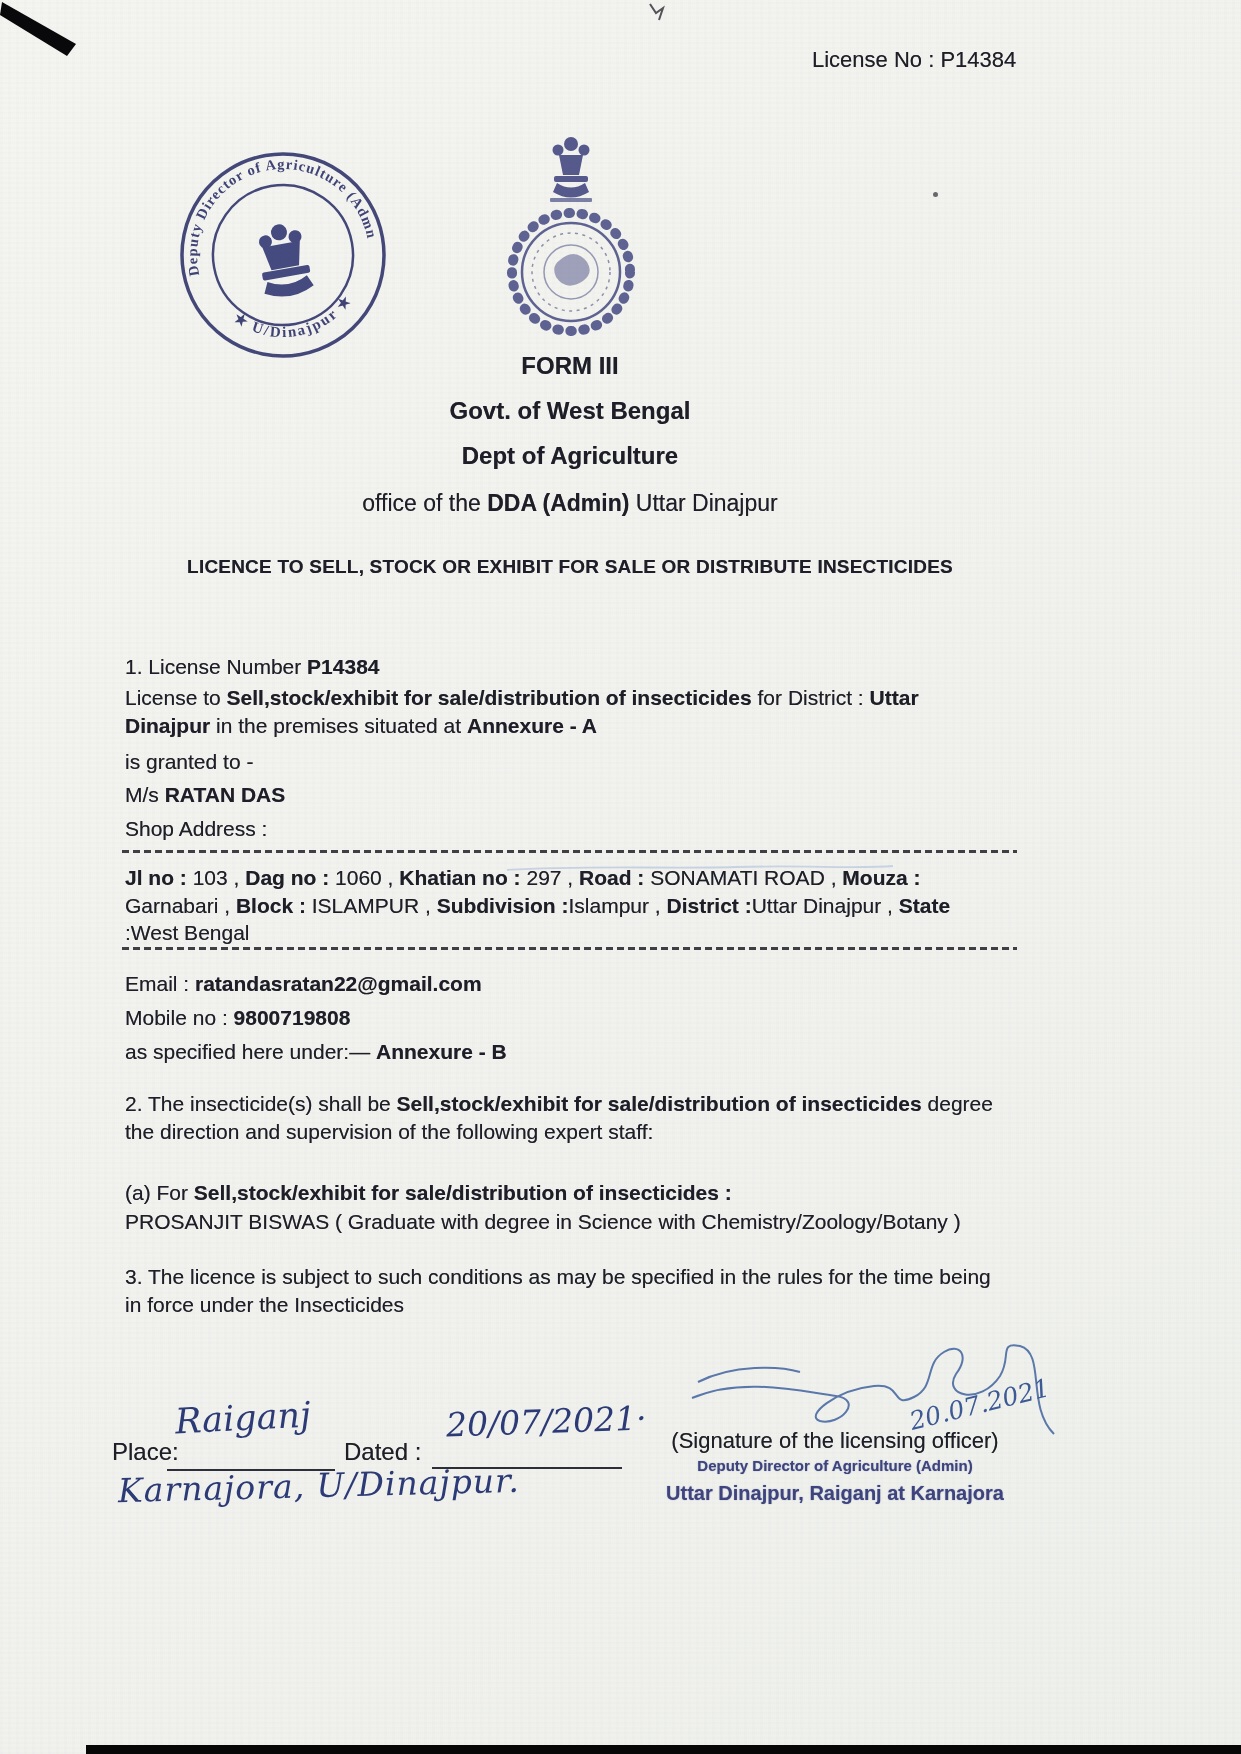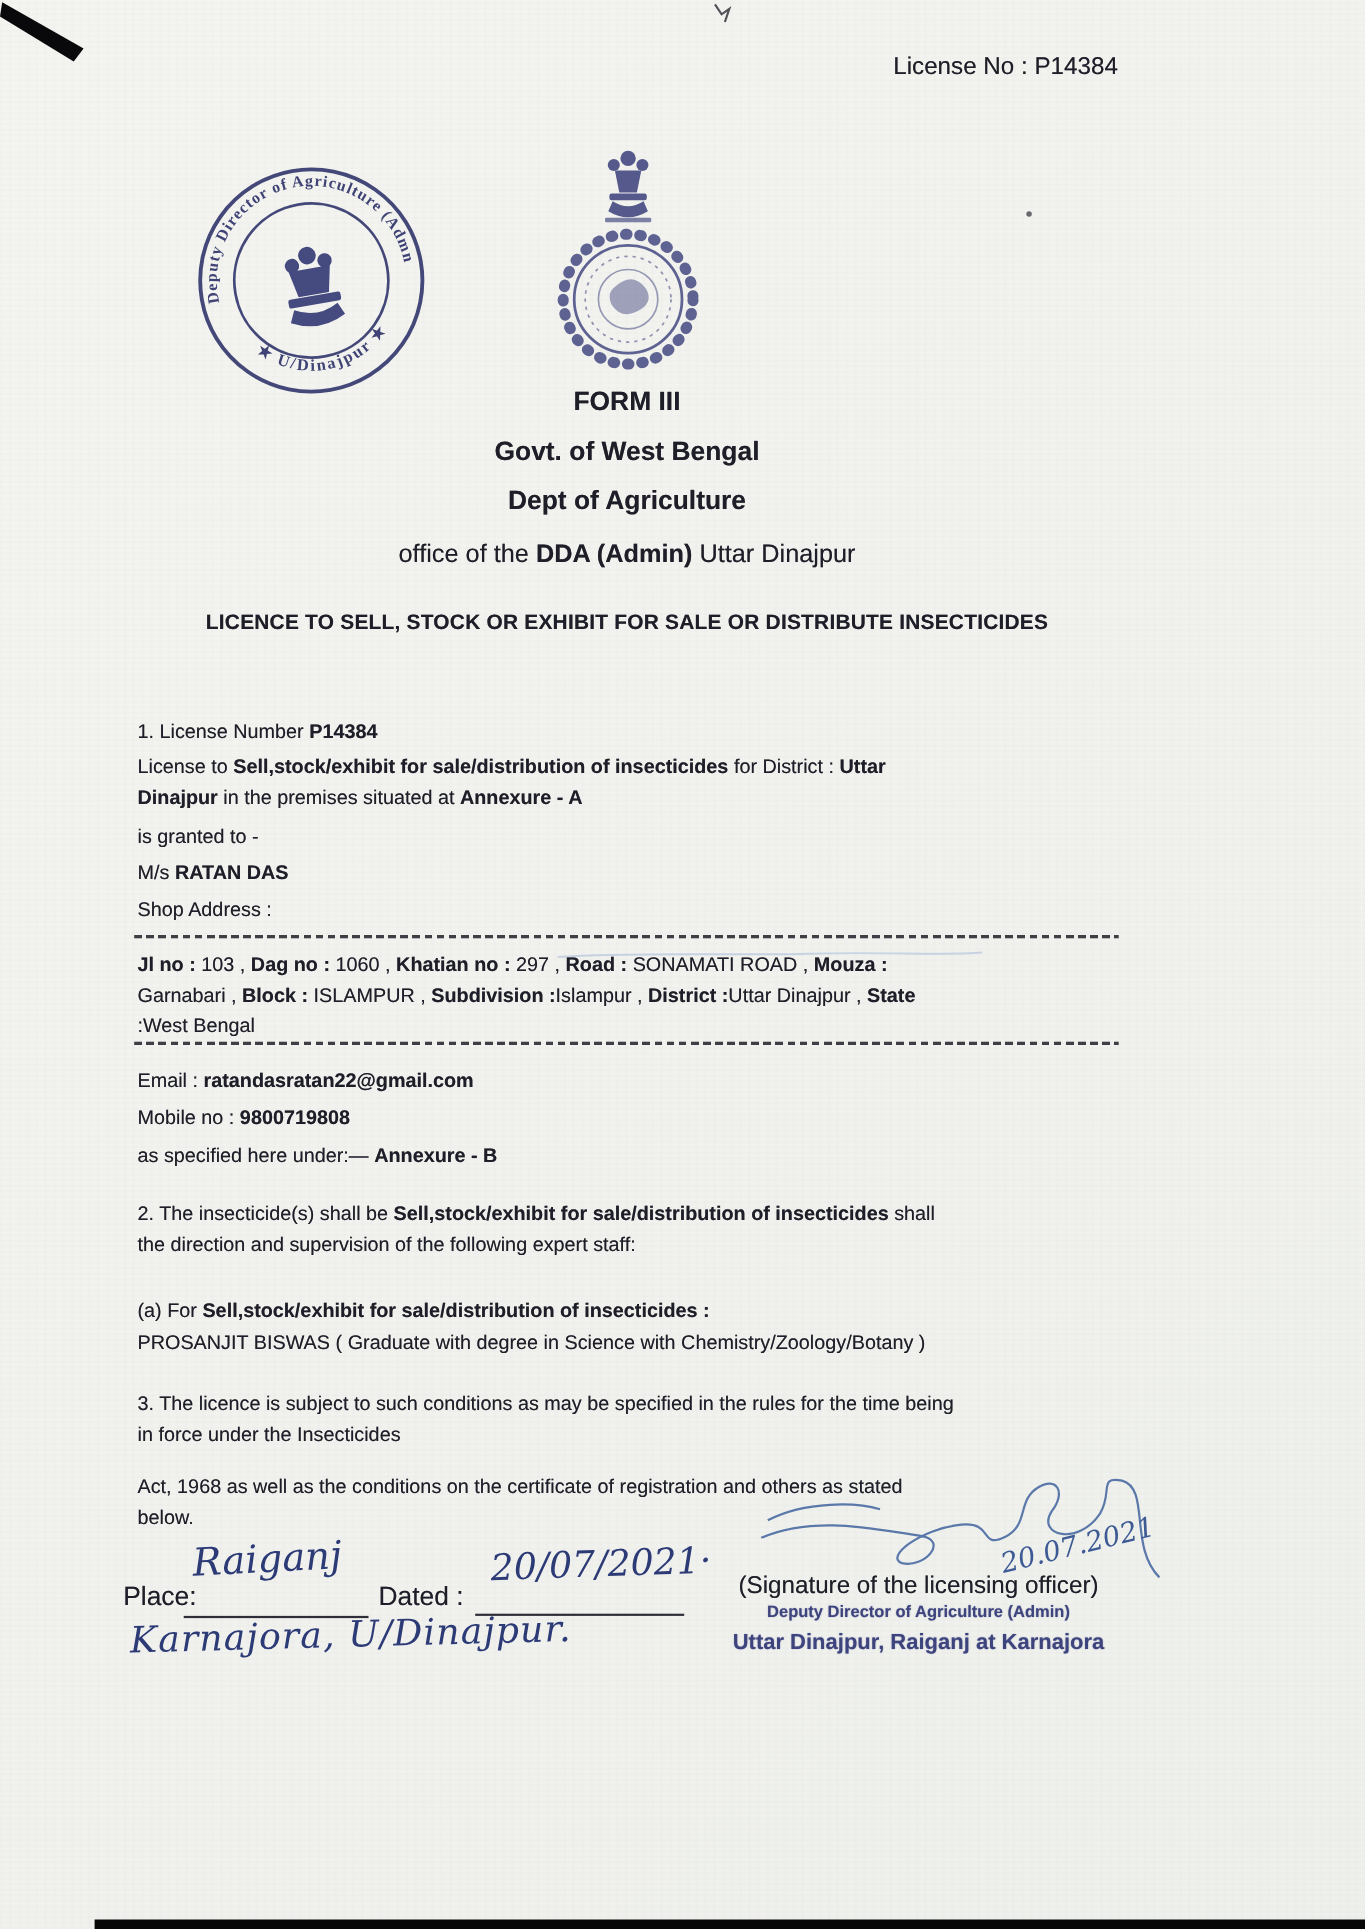--- a/index.html
+++ b/index.html
@@ -8,21 +8,21 @@
     background:
       repeating-linear-gradient(0deg, rgba(60,60,80,.012) 0 2px, transparent 2px 5px),
       repeating-linear-gradient(90deg, rgba(120,120,150,.015) 0 3px, transparent 3px 8px),
       linear-gradient(135deg,#f4f4f0 0%,#f1f2ee 55%,#eef0ec 100%);
     font-family:"Liberation Sans", sans-serif; color:#1d1d26;
   }
   .abs{position:absolute;}
   .print{color:#1e1e28; text-shadow:0 0 .4px rgba(20,20,30,.55);}
   .b{font-weight:700;}
   .center{text-align:center;}
-  .body-text{font-size:18px;}
+  .body-text{font-size:21px;}
   .body-text .ln{line-height:27.5px; white-space:nowrap;}
   .hdr1{font-size:24px; font-weight:700;}
   .hdr2{font-size:23px;}
   .licence-title{font-size:19px; font-weight:700; letter-spacing:.2px;}
   .subrule{font-size:21px; margin-top:12px;}
   .dash-line{height:2.5px; width:895px;
     background:repeating-linear-gradient(90deg,#26262e 0 7px, transparent 7px 11px);
     opacity:.88;}
   .hand{font-family:"DejaVu Serif", serif; font-style:italic; color:#2c3a76;}
   .underline{height:0; border-top:2.5px solid #2e2e38;}
@@ -125,33 +125,29 @@
       <div class="ln"><span>Garnabari , </span><span class="b">Block : </span><span>ISLAMPUR , </span><span class="b">Subdivision :</span><span>Islampur , </span><span class="b">District :</span><span>Uttar Dinajpur , </span><span class="b">State</span></div>
       <div class="ln"><span>:West Bengal</span></div>
     </div>
   <div class="abs dash-line" style="left:122px; top:947px;"></div>
 
   <div class="abs print body-text" style="left:125px; top:972px;"><span>Email : </span><span class="b">ratandasratan22@gmail.com</span></div>
   <div class="abs print body-text" style="left:125px; top:1006px;"><span>Mobile no : </span><span class="b">9800719808</span></div>
   <div class="abs print body-text" style="left:125px; top:1040px;"><span>as specified here under:— </span><span class="b">Annexure - B</span></div>
 
   <div class="abs print body-text" style="left:125px; top:1090px;">
-      <div class="ln"><span>2. The insecticide(s) shall be </span><span class="b">Sell,stock/exhibit for sale/distribution of insecticides</span><span> shall</span></div>
+      <div class="ln"><span>2. The insecticide(s) shall be </span><span class="b">Sell,stock/exhibit for sale/distribution of insecticides</span><span> degree</span></div>
       <div class="ln"><span>the direction and supervision of the following expert staff:</span></div>
     </div>
   <div class="abs print body-text" style="left:125px; top:1181px;"><span>(a) For </span><span class="b">Sell,stock/exhibit for sale/distribution of insecticides :</span></div>
   <div class="abs print body-text" style="left:125px; top:1210px;">PROSANJIT BISWAS ( Graduate with degree in Science with Chemistry/Zoology/Botany )</div>
 
   <div class="abs print body-text" style="left:125px; top:1263px;">
       <div class="ln">3. The licence is subject to such conditions as may be specified in the rules for the time being</div>
       <div class="ln">in force under the Insecticides</div>
-    </div>
-  <div class="abs print body-text" style="left:125px; top:1338px;">
-      <div class="ln">Act, 1968 as well as the conditions on the certificate of registration and others as stated</div>
-      <div class="ln">below.</div>
     </div>
 
   <div class="abs print" style="left:112px; top:1438px; font-size:24px;">Place:</div>
   <div class="abs underline" style="left:167px; top:1469px; width:168px;"></div>
   <div class="abs hand" style="left:175px; top:1398px; font-size:35px; transform:rotate(-3deg);">Raiganj</div>
 
   <div class="abs print" style="left:344px; top:1438px; font-size:24px;">Dated :</div>
   <div class="abs underline" style="left:432px; top:1467px; width:190px;"></div>
   <div class="abs hand" style="left:446px; top:1402px; font-size:33px; transform:rotate(-2deg);">20/07/2021·</div>
 

